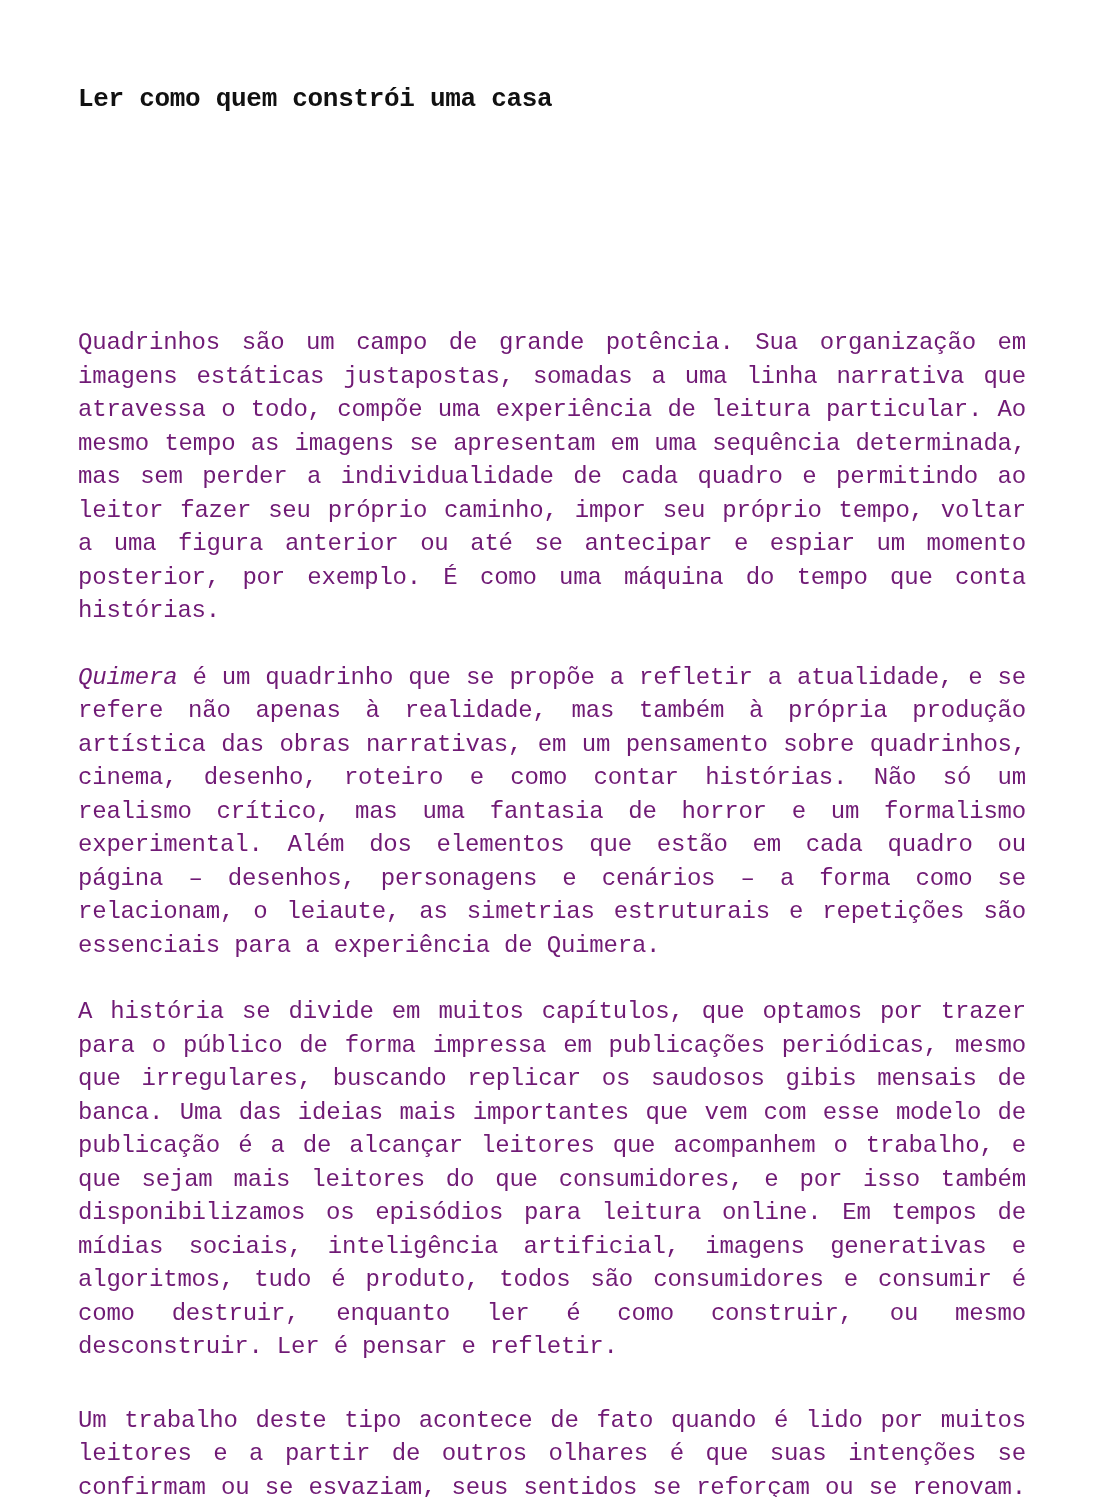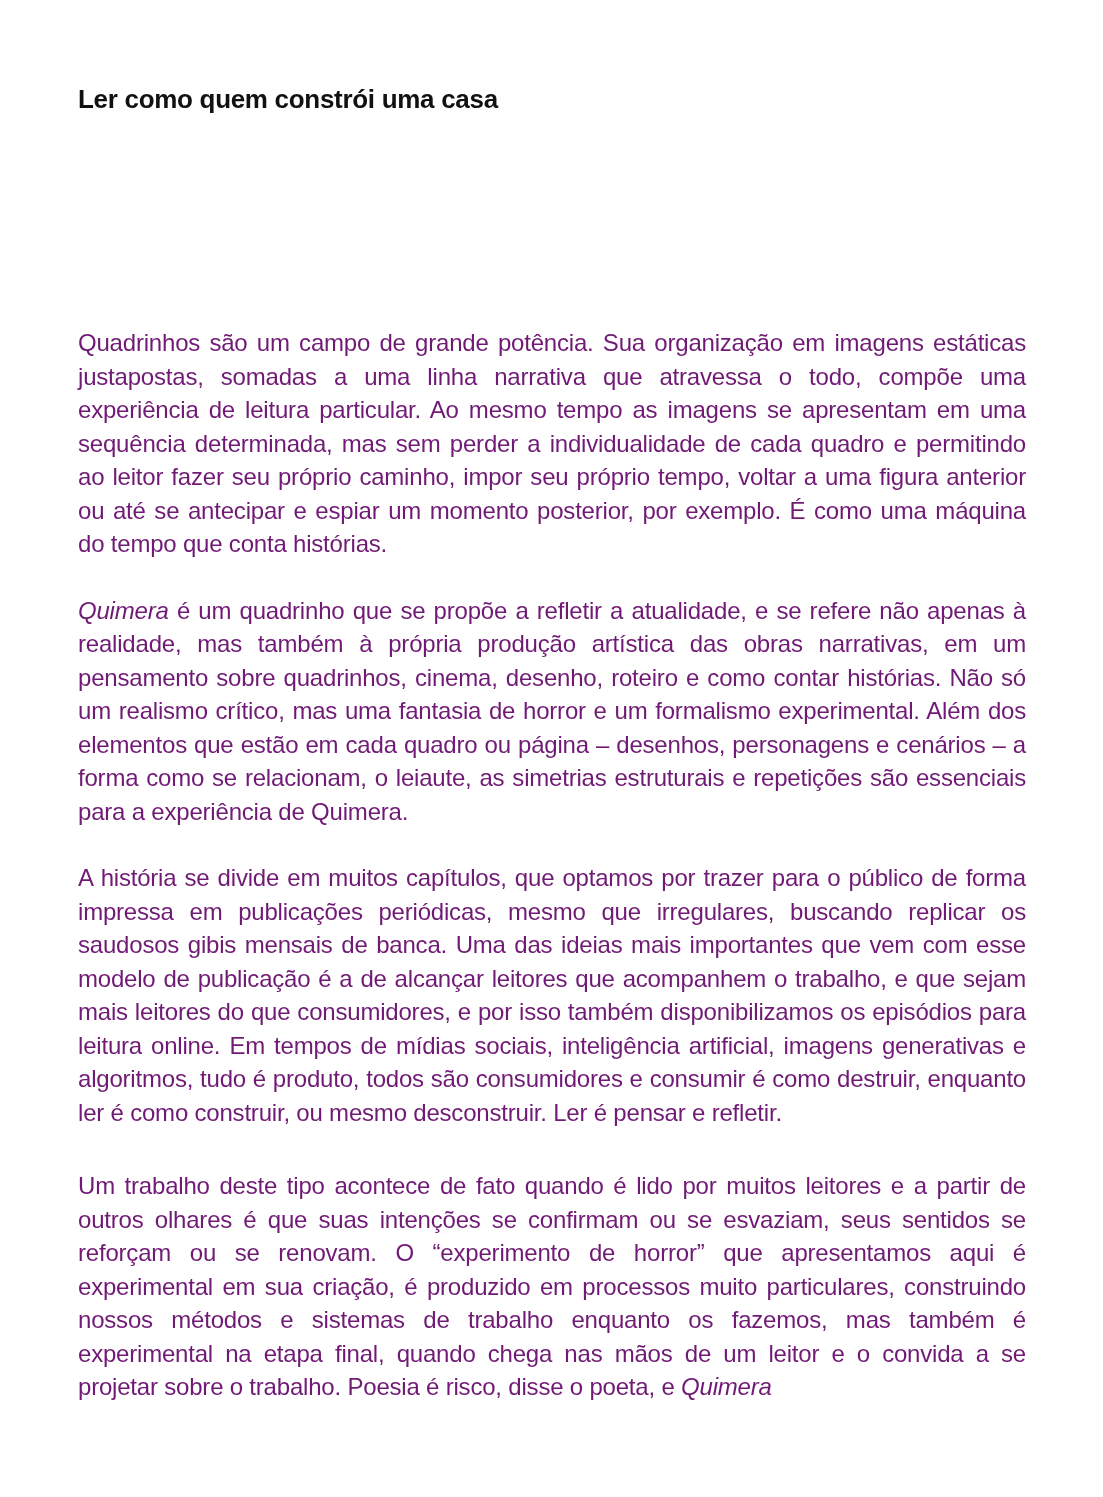--- a/index.html
+++ b/index.html
@@ -5,21 +5,21 @@
   html, body {
     margin: 0;
     padding: 0;
     background: #ffffff;
   }
   .page {
     position: relative;
     width: 1103px;
     height: 1497px;
     background: #ffffff;
-    font-family: Liberation Sans, sans-serif;
+    font-family: Liberation Mono, monospace;
     color: #141414;
     overflow: hidden;
   }
   .title {
     position: absolute;
     left: 78px;
     top: 84px;
     margin: 0;
     font-size: 26px;
     font-weight: 700;

